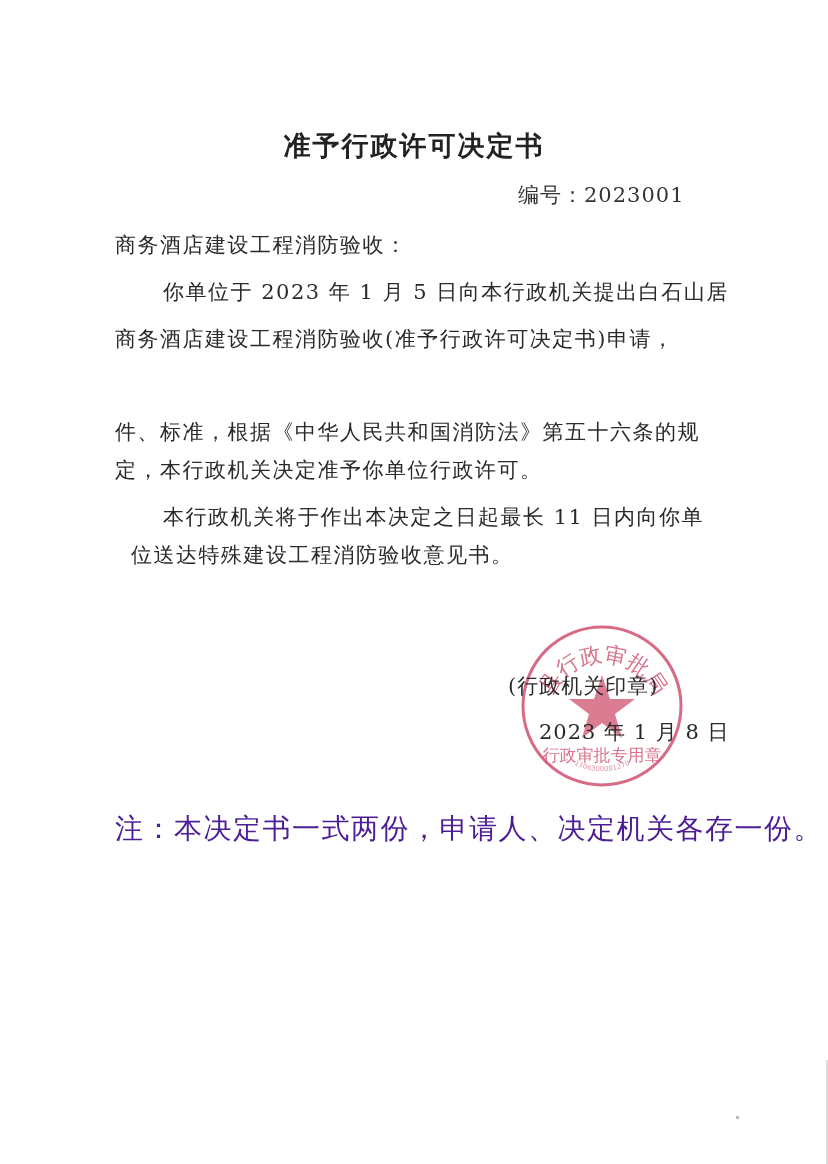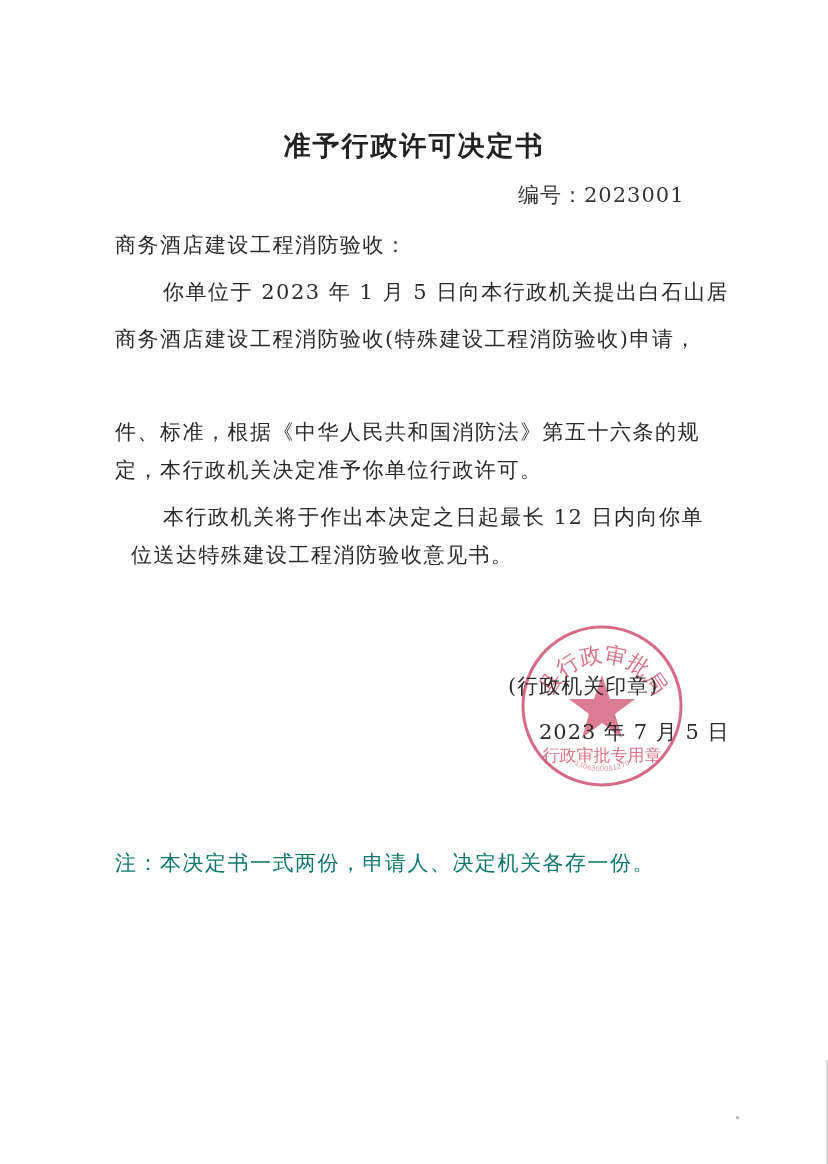--- a/index.html
+++ b/index.html
@@ -12,56 +12,56 @@
     position: absolute; left: 0; width: 828px; top: 128px; text-align: center;
     font-family: "DejaVu Sans", sans-serif; font-weight: bold; font-size: 27px; letter-spacing: 2px; color: #222;
   }
   .docno { position: absolute; left: 518px; top: 181px; font-size: 21px; letter-spacing: 1px; color: #333; }
   .line { position: absolute; left: 115px; font-size: 21px; white-space: nowrap; letter-spacing: 1.5px; color: #2a2a2a; }
   .indent { left: 163px; }
   .stamp {
     position: absolute; left: 519px; top: 623px; width: 166px; height: 166px;
   }
   .sign { position: absolute; font-size: 21px; white-space: nowrap; color: #2a2a2a; letter-spacing: 1px; }
-  .note { position: absolute; left: 115px; top: 849px; font-size: 21px; letter-spacing: 1.5px; color: #0f766e; }
+  .note { position: absolute; left: 115px; top: 810px; font-size: 28px; letter-spacing: 1.5px; color: #4c1d95; }
   .speck { position: absolute; left: 736px; top: 1116px; width: 3px; height: 3px; background: #bbb; }
   .edge { position: absolute; right: 0; top: 1060px; width: 2px; height: 104px; background: #ddd; }
 </style>
 </head>
 <body>
 
 <div class="page">
   <div class="title">准予行政许可决定书</div>
   <div class="docno">编号：2023001</div>
 
   <div class="line" style="top:231px;">商务酒店建设工程消防验收：</div>
 
   <div class="line indent" style="top:278px;">你单位于 2023 年 1 月 5 日向本行政机关提出白石山居</div>
-  <div class="line" style="top:325px;">商务酒店建设工程消防验收(特殊建设工程消防验收)申请，</div>
+  <div class="line" style="top:325px;">商务酒店建设工程消防验收(准予行政许可决定书)申请，</div>
   <div class="line" style="top:456px;">定，本行政机关决定准予你单位行政许可。</div>
   <div class="line" style="top:418px;">件、标准，根据《中华人民共和国消防法》第五十六条的规</div>
-  <div class="line indent" style="top:503px;">本行政机关将于作出本决定之日起最长 12 日内向你单</div>
+  <div class="line indent" style="top:503px;">本行政机关将于作出本决定之日起最长 11 日内向你单</div>
   <div class="line" style="top:541px;margin-left:16px;">位送达特殊建设工程消防验收意见书。</div>
 
   <svg class="stamp" viewBox="0 0 166 166">
     <defs>
       <path id="topArc" d="M 28 95 A 56 56 0 1 1 140 95"></path>
       <path id="botArc" d="M 38 128 A 60 60 0 0 0 128 128"></path>
     </defs>
     <circle cx="83" cy="83" r="79" fill="none" stroke="#d0506e" stroke-width="3" opacity="0.85"></circle>
     <text font-size="22" fill="#d0506e" opacity="0.8" font-family="DejaVu Sans, sans-serif">
       <textPath href="#topArc" startOffset="50%" text-anchor="middle">县行政审批局</textPath>
     </text>
     <polygon points="83,52 91,76 116,76 96,91 103,115 83,100 63,115 70,91 50,76 75,76" fill="#d0506e" opacity="0.75"></polygon>
     <text x="83" y="138" font-size="17" fill="#d0506e" opacity="0.8" text-anchor="middle" font-family="DejaVu Sans, sans-serif">行政审批专用章</text>
     <text font-size="7" fill="#d0506e" opacity="0.6" font-family="DejaVu Sans, sans-serif">
       <textPath href="#botArc" startOffset="50%" text-anchor="middle">1306300081270</textPath>
     </text>
   </svg>
 
   <div class="sign" style="left:508px; top:672px;">(行政机关印章)</div>
-  <div class="sign" style="left:539px; top:718px;">2023 年 7 月 5 日</div>
+  <div class="sign" style="left:539px; top:718px;">2023 年 1 月 8 日</div>
 
   <div class="note">注：本决定书一式两份，申请人、决定机关各存一份。</div>
 
   <div class="speck"></div>
   <div class="edge"></div>
 </div>
 
 </body></html>

